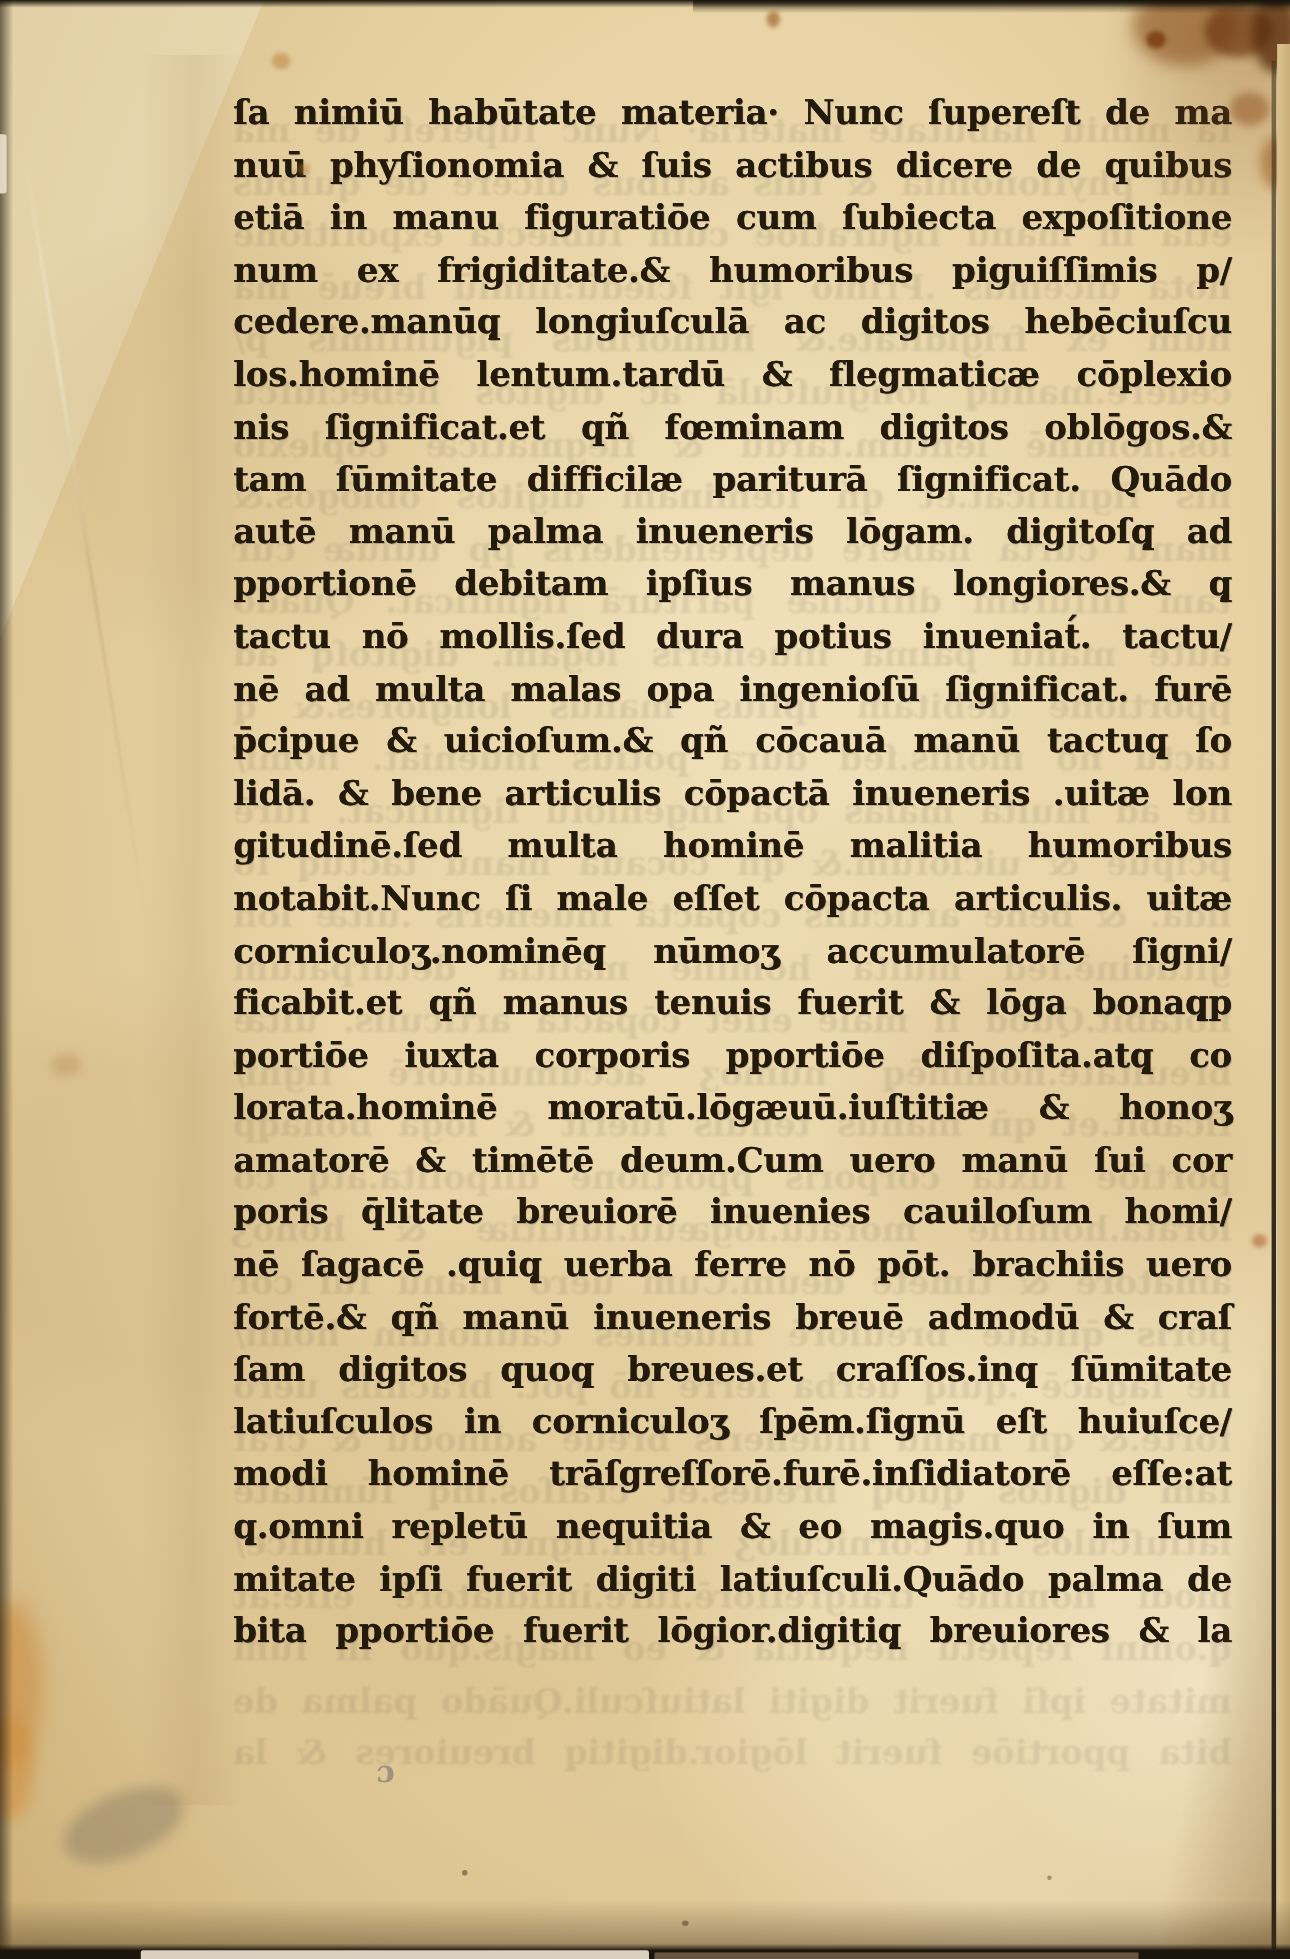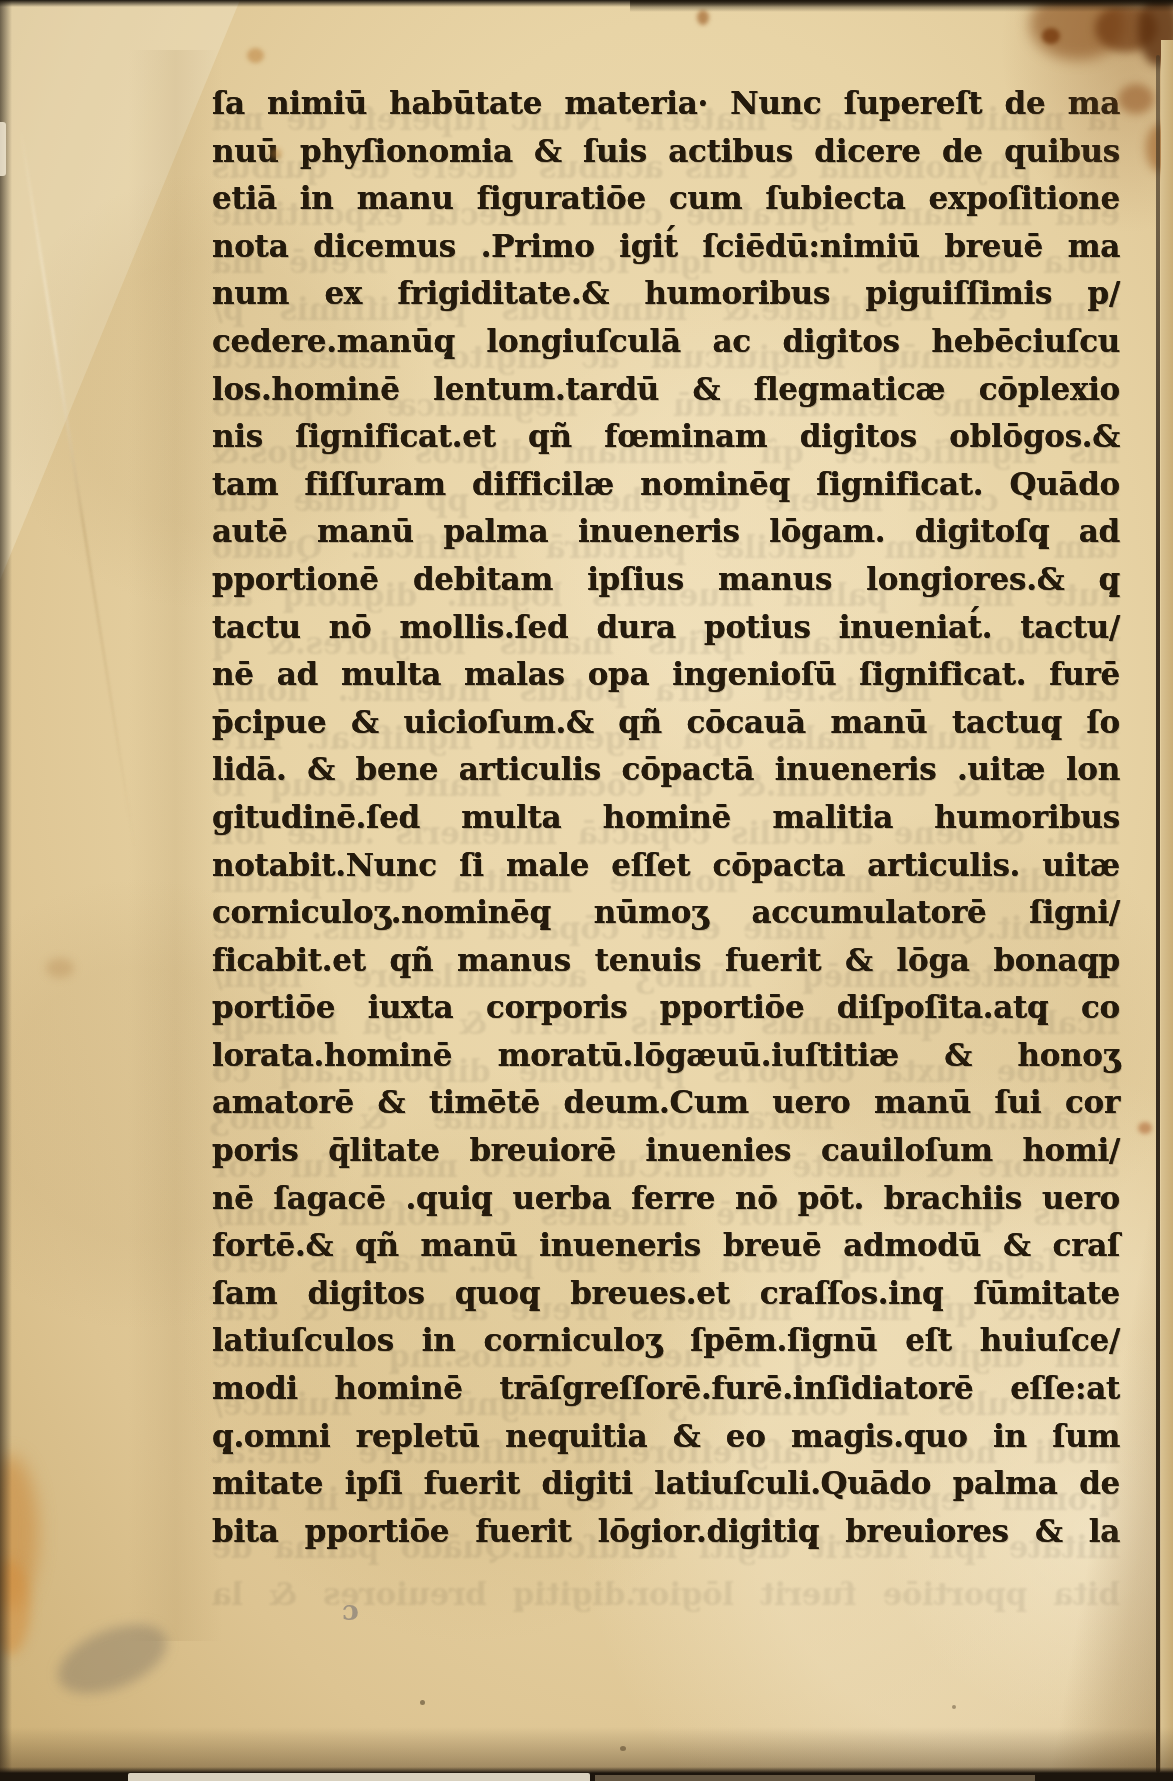--- a/index.html
+++ b/index.html
@@ -150,26 +150,25 @@
       <div class="text-line">modi hominē trāſgreſſorē.furē.inſidiatorē eſſe:at</div>
       <div class="text-line">q̨.omni repletū nequitia &amp; eo magis.quo in ſum</div>
       <div class="text-line">mitate ipſi fuerit digiti latiuſculi.Quādo palma de</div>
       <div class="text-line">bita pportiōe fuerit lōgior.digitiq̨ breuiores &amp; la</div>
     </div>
 
   <div class="text-block">
       <div class="text-line">ſa nimiū habūtate materia· Nunc ſupereſt de ma</div>
       <div class="text-line">nuū phyſionomia &amp; ſuis actibus dicere de quibus</div>
       <div class="text-line">etiā in manu figuratiōe cum ſubiecta expoſitione</div>
-      <div class="text-line">nota dicemus .Primo igit́ ſciēdū:nimiū breuē ma</div>
       <div class="text-line">num ex frigiditate.&amp; humoribus piguiſſimis p/</div>
       <div class="text-line">cedere.manūq̨ longiuſculā ac digitos hebēciuſcu</div>
       <div class="text-line">los.hominē lentum.tardū &amp; flegmaticæ cōplexio</div>
       <div class="text-line">nis ſignificat.et qñ fœminam digitos oblōgos.&amp;</div>
-      <div class="text-line">tam fiſſuram difficilæ nominēq ſignificat. Quādo</div>
+      <div class="text-line">tam ſūmitate difficilæ pariturā ſignificat. Quādo</div>
       <div class="text-line">autē manū palma inueneris lōgam. digitoſq̨ ad</div>
       <div class="text-line">pportionē debitam ipſius manus longiores.&amp; q̨</div>
       <div class="text-line">tactu nō mollis.ſed dura potius inueniat́. tactu/</div>
       <div class="text-line">nē ad multa malas opa ingenioſū ſignificat. furē</div>
       <div class="text-line">p̄cipue &amp; uicioſum.&amp; qñ cōcauā manū tactuq̨ ſo</div>
       <div class="text-line">lidā. &amp; bene articulis cōpactā inueneris .uitæ lon</div>
       <div class="text-line">gitudinē.ſed multa hominē malitia humoribus</div>
       <div class="text-line">notabit.Nunc ſi male eſſet cōpacta articulis. uitæ</div>
       <div class="text-line">corniculoʒ.nominēq̨ nūmoʒ accumulatorē ſigni/</div>
       <div class="text-line">ficabit.et qñ manus tenuis fuerit &amp; lōga bonaq̨p</div>

